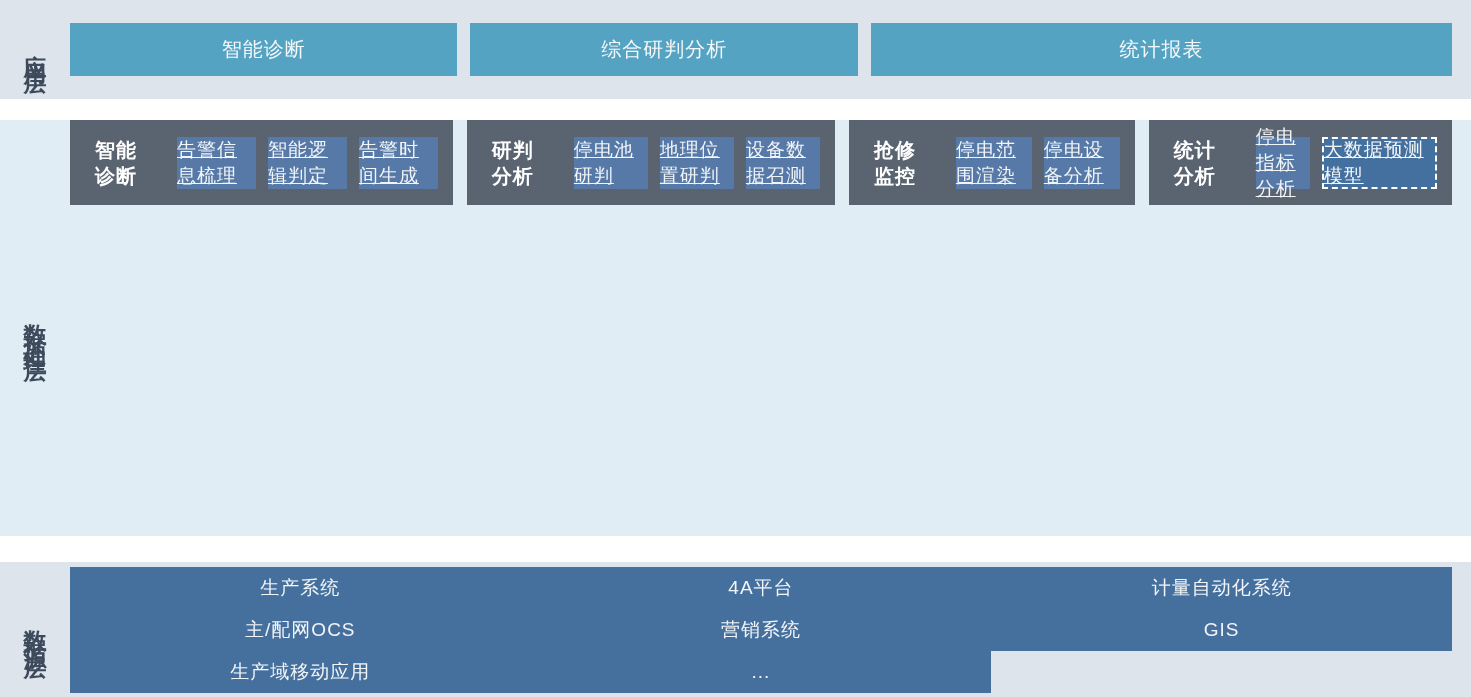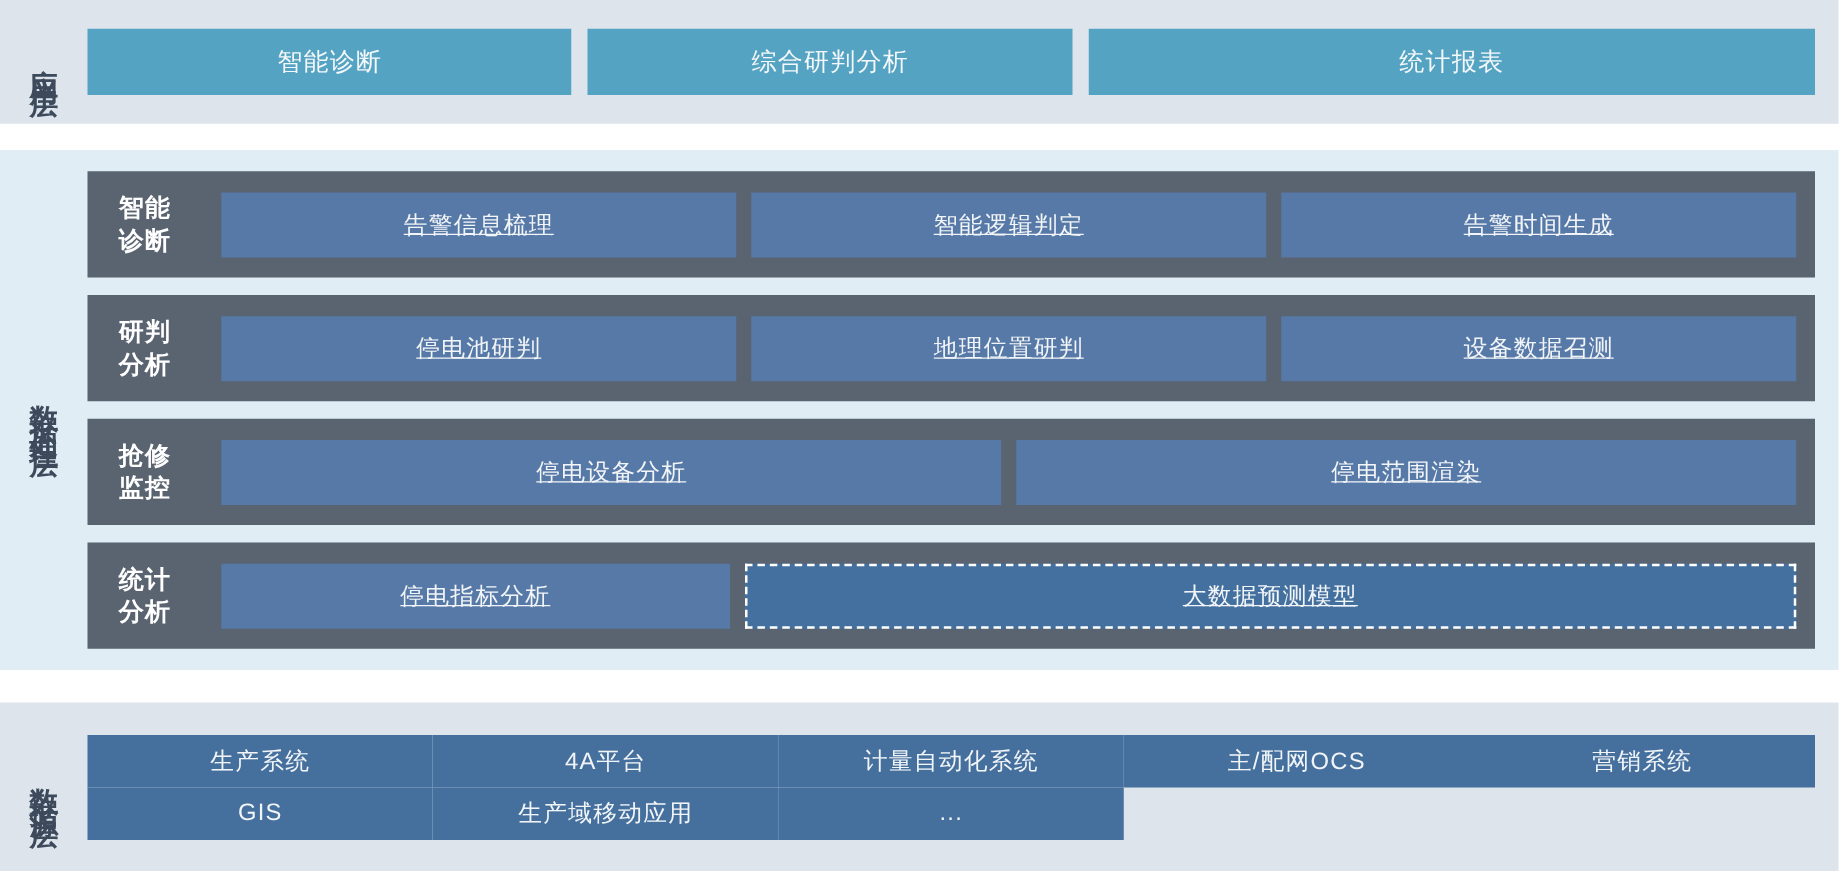--- a/index.html
+++ b/index.html
@@ -26,21 +26,21 @@
   }
   .app-btn{
     flex:1;height:53px;background:#55a3c2;color:#f4f8fa;
     display:flex;align-items:center;justify-content:center;
     font-size:20px;letter-spacing:1px;
   }
   .app-items > div:nth-of-type(3){flex:1.5;}
 
   
   .proc-rows{
-    flex:1;margin-right:19px;display:flex;flex-direction:column;
+    flex:1;margin-right:19px;display:flex;flex-direction:row;
     justify-content:center;gap:14px;
   }
   .proc-row{
     height:85px;background:#5a6370;display:flex;align-items:center;
     padding:0 15px 0 25px;box-sizing:border-box;
   }
   .proc-row-label{
     width:82px;color:#ffffff;font-weight:bold;font-size:20px;
     line-height:1.3;white-space:pre-line;letter-spacing:1px;
   }
@@ -50,21 +50,21 @@
     display:flex;align-items:center;justify-content:center;
     font-size:19px;letter-spacing:1px;box-sizing:border-box;text-decoration:underline;
   }
   .proc-rows > div.proc-row:nth-of-type(4) .proc-btn:nth-of-type(2){
     flex:2.06;background:#44709f;border:2px dashed #ffffff;
   }
 
   
   .src-items{
     flex:1;margin-right:19px;display:grid;
-    grid-template-columns:repeat(5,1fr);gap:0;
+    grid-template-columns:repeat(3,1fr);gap:0;
     align-content:center;
   }
   .src-btn{
     height:42px;background:#45709e;color:#f2f5f8;
     display:flex;align-items:center;justify-content:center;
     font-size:19px;letter-spacing:1px;
   }
 </style>
 </head>
 <body>
@@ -110,23 +110,23 @@
 
             <div class="proc-btn">设备数据召测</div>
           </div>
       </div>
 
       <div class="proc-row">
         <div class="proc-row-label">抢修
 监控</div>
         <div class="proc-row-items">
 
+            <div class="proc-btn">停电范围渲染</div>
+
             <div class="proc-btn">停电设备分析</div>
-
-            <div class="proc-btn">停电范围渲染</div>
 
           </div>
       </div>
 
       <div class="proc-row">
         <div class="proc-row-label">统计
 分析</div>
         <div class="proc-row-items">
 
             <div class="proc-btn">停电指标分析</div>

